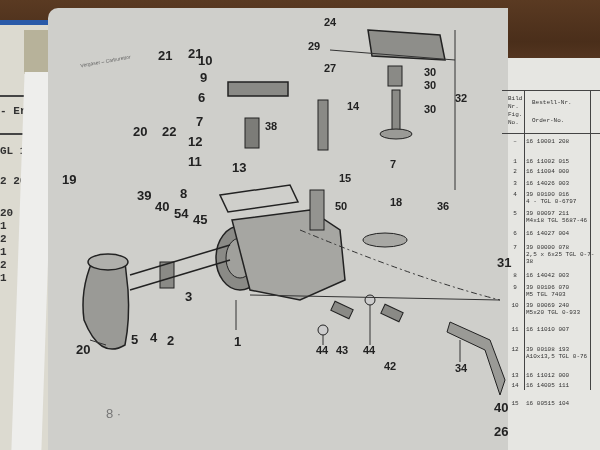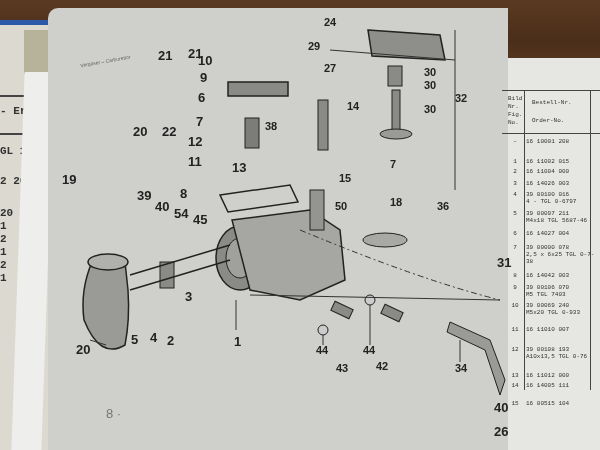--- a/index.html
+++ b/index.html
@@ -133,23 +133,23 @@
   <span class="label sm" style="left:155px;top:199px">40</span>
   <span class="label sm" style="left:174px;top:206px">54</span>
   <span class="label sm" style="left:193px;top:212px">45</span>
   <span class="label sm" style="left:185px;top:289px">3</span>
   <span class="label sm" style="left:131px;top:332px">5</span>
   <span class="label sm" style="left:150px;top:330px">4</span>
   <span class="label sm" style="left:167px;top:333px">2</span>
   <span class="label sm" style="left:234px;top:334px">1</span>
   <span class="label sm" style="left:76px;top:342px">20</span>
   <span class="label" style="left:316px;top:344px">44</span>
-  <span class="label" style="left:336px;top:362px">43</span>
+  <span class="label" style="left:336px;top:344px">43</span>
   <span class="label" style="left:363px;top:344px">44</span>
-  <span class="label" style="left:376px;top:360px">42</span>
+  <span class="label" style="left:384px;top:360px">42</span>
   <span class="label" style="left:455px;top:362px">34</span>
   <span class="label sm" style="left:497px;top:255px">31</span>
   <span class="label sm" style="left:494px;top:400px">40</span>
   <span class="label sm" style="left:494px;top:424px">26</span>
   <span class="label sm" style="left:106px;top:406px;font-weight:normal;color:#777">8 ·</span>
 </div>
 
 <div class="table">
   <div class="tbl-head">
     <div class="hd" style="left:6px;top:4px">

